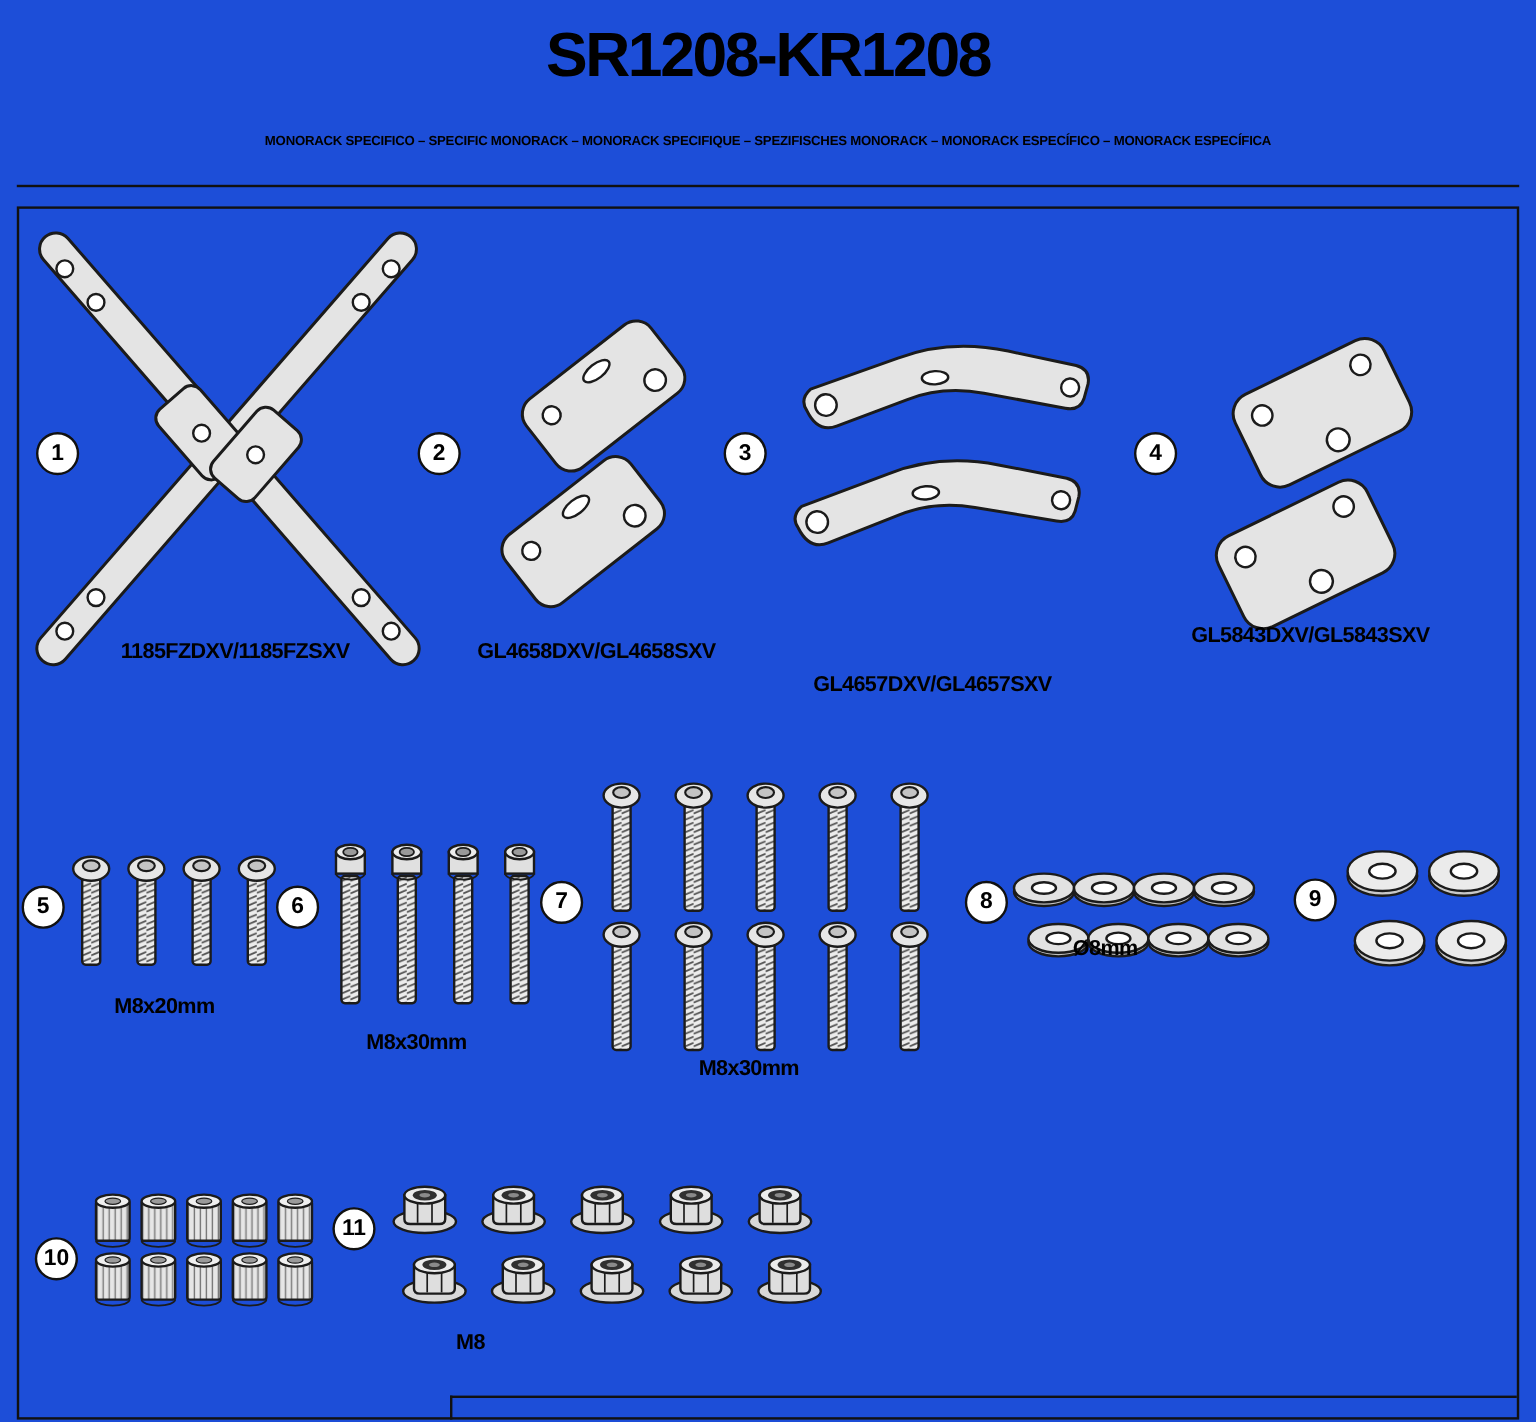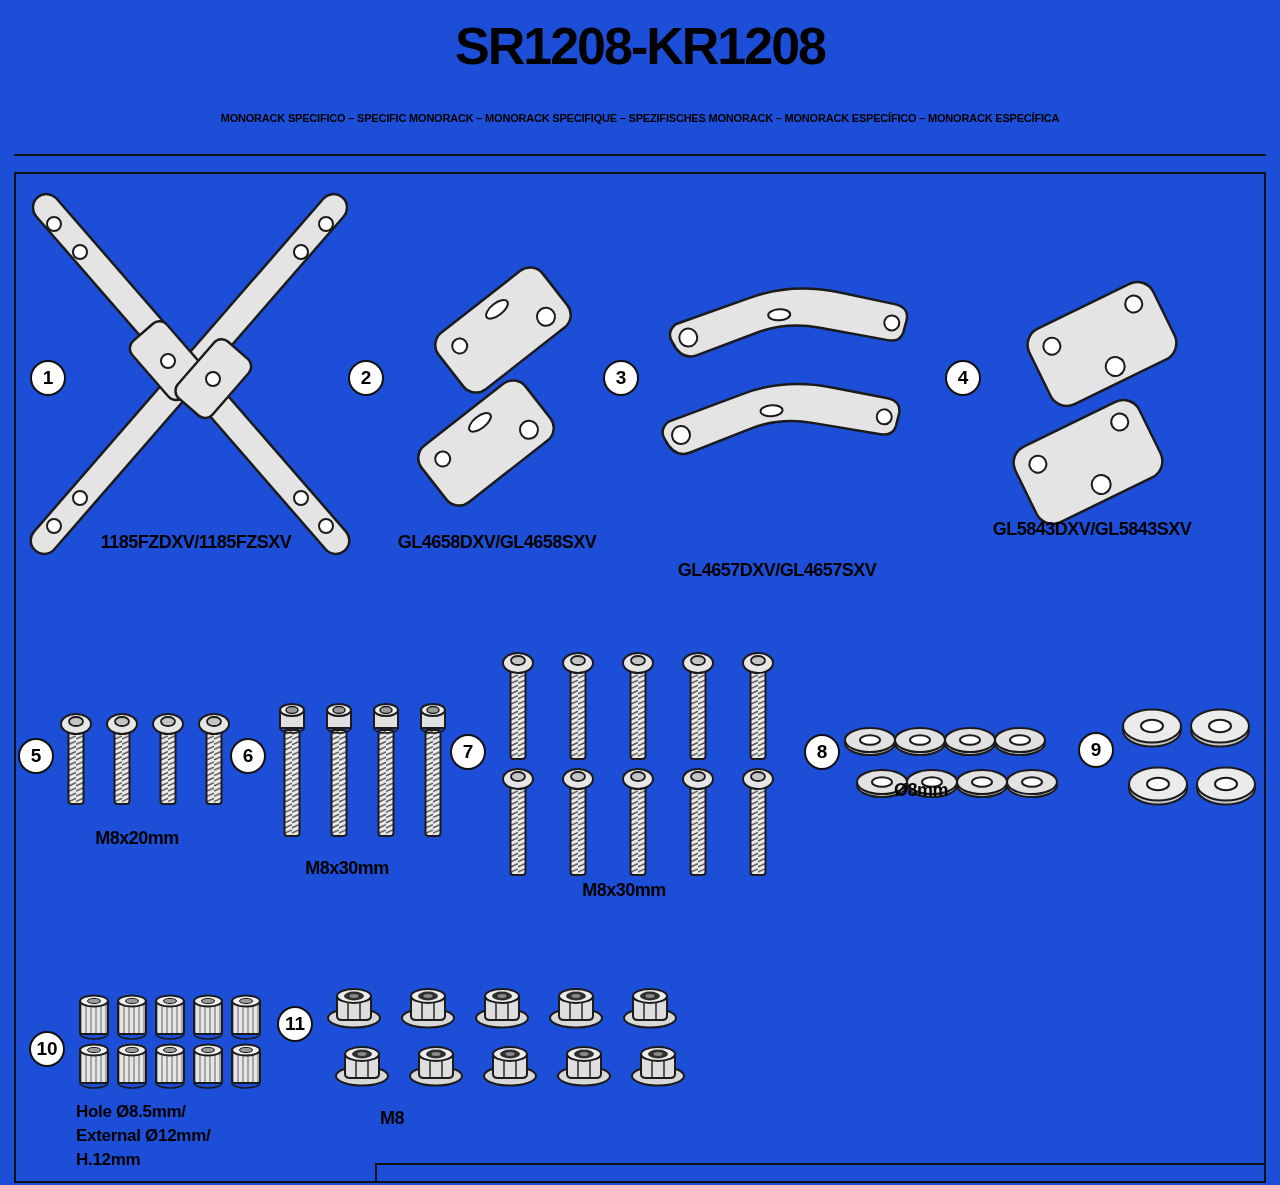--- a/index.html
+++ b/index.html
@@ -277,25 +277,20 @@
       <use href="#spc-a" x="62" y="8"></use>
     <use href="#spc-a" x="100" y="8"></use>
       <use href="#spc-a" x="138" y="8"></use>
     <use href="#spc-a" x="176" y="8"></use>
     <use href="#spc-a" x="24" y="57"></use>
       <use href="#spc-a" x="62" y="57"></use>
     <use href="#spc-a" x="100" y="57"></use>
       <use href="#spc-a" x="138" y="57"></use>
     <use href="#spc-a" x="176" y="57"></use>
   </svg>
-  <div class="label-lines" style="left:76px;top:1100px">
-    <div>Hole Ø8.5mm/</div>
-    <div>External Ø12mm/</div>
-    <div>H.12mm</div>
-  </div>
 
   <div class="num-circle" style="left:277px;top:1006px">
     <span>11</span>
   </div>
   <svg class="part-drawing" style="left:316px;top:978px" width="395" height="120" viewBox="0 0 395 120">
     <defs>
       <g id="nut-a">
         <ellipse cx="0" cy="32" rx="26" ry="9.5" fill="#d8d8d8" stroke="#1b1b1b" stroke-width="2"></ellipse>
         <path d="M-17,10 L-17,30 Q-17,34 -12,34 L12,34 Q17,34 17,30 L17,10 Z" fill="#dedede" stroke="#1b1b1b" stroke-width="2"></path>
         <line x1="-6" y1="10" x2="-6" y2="33" stroke="#1b1b1b" stroke-width="1.4"></line>

